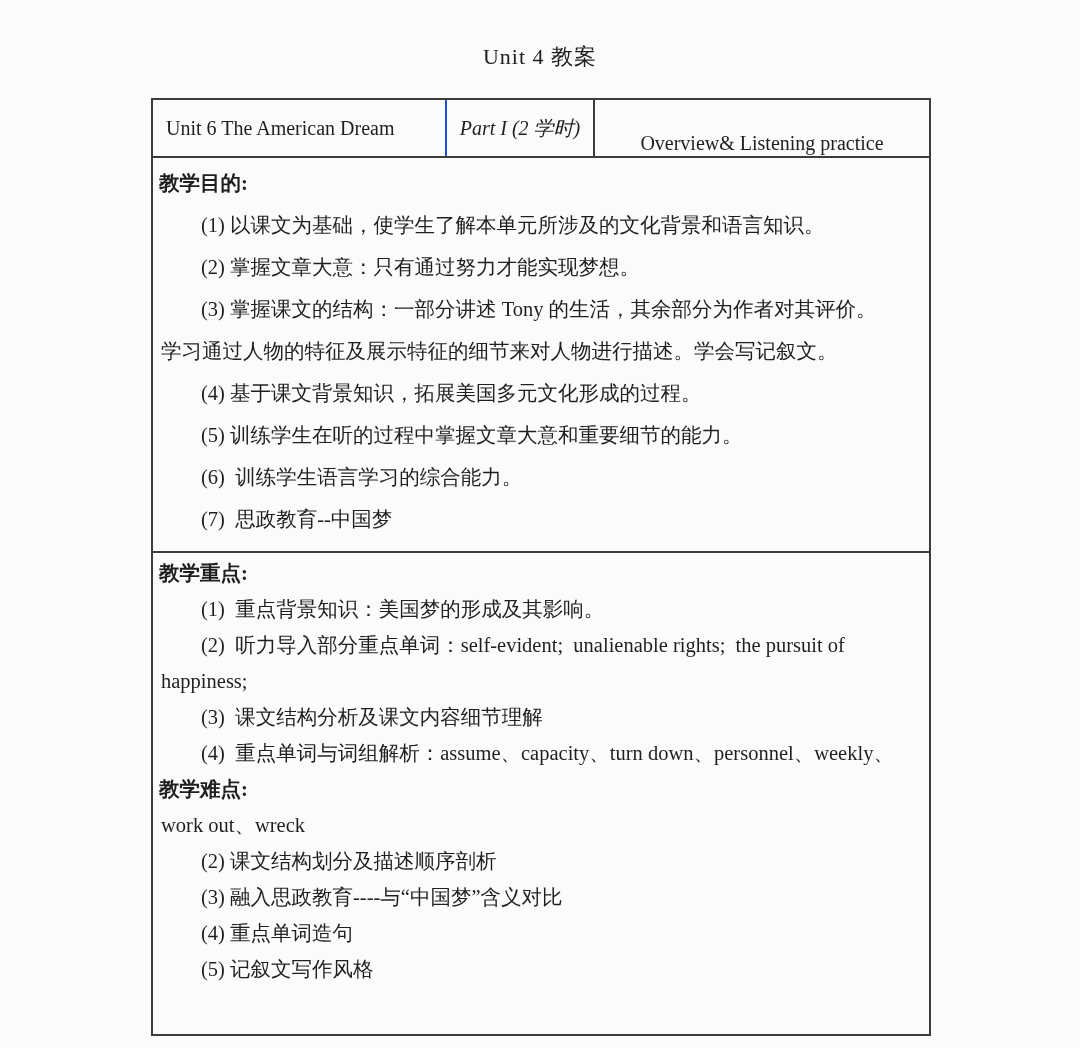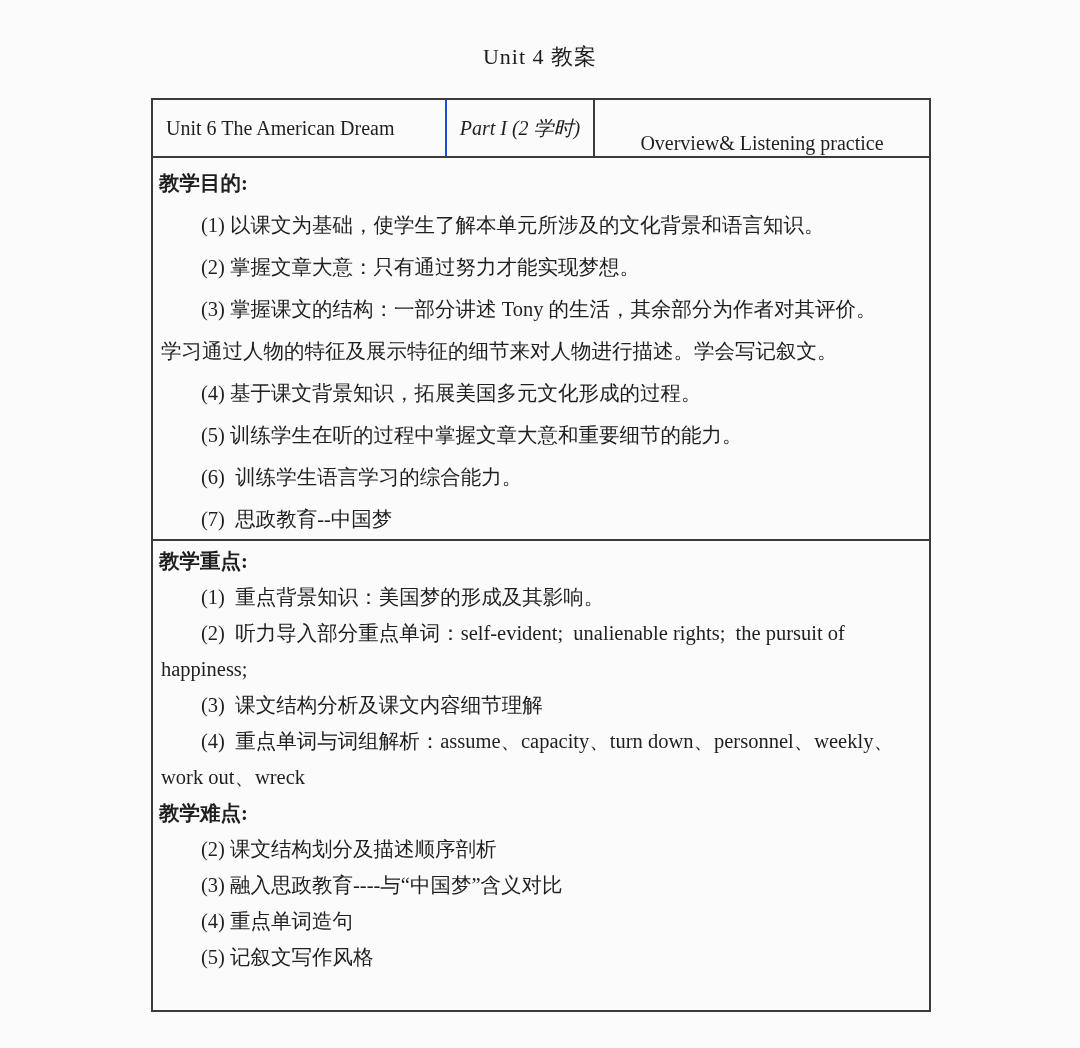--- a/index.html
+++ b/index.html
@@ -61,21 +61,21 @@
     border-right: 2px solid #3b3b3b;
     font-style: italic;
   }
   .hc3 {
     flex: 1;
     justify-content: center;
     margin-top: 30px;
   }
   .trow {
     box-sizing: content-box;
-    padding: 4px 6px 0 6px;
+    padding: 4px 6px 12px 6px;
     font-size: 20.5px;
     color: #1f1f1f;
     font-family: Liberation Serif, serif;
   }
   .row-objectives {
     height: 377px;
     line-height: 42px;
     border-bottom: 2px solid #3b3b3b;
   }
   .row-keypoints {
@@ -115,23 +115,23 @@
       <div class="line item">(7)  思政教育--中国梦</div>
     </div>
 
     <div class="trow row-keypoints">
       <div class="line sec-h">教学重点:</div>
       <div class="line item">(1)  重点背景知识：美国梦的形成及其影响。</div>
       <div class="line item">(2)  听力导入部分重点单词：self-evident;  unalienable rights;  the pursuit of</div>
       <div class="line cont">happiness;</div>
       <div class="line item">(3)  课文结构分析及课文内容细节理解</div>
       <div class="line item">(4)  重点单词与词组解析：assume、capacity、turn down、personnel、weekly、</div>
+      <div class="line sec-h">教学难点:</div>
+
       <div class="line cont">work out、wreck</div>
-
-      <div class="line sec-h">教学难点:</div>
       <div class="line item">(2) 课文结构划分及描述顺序剖析</div>
       <div class="line item">(3) 融入思政教育----与“中国梦”含义对比</div>
       <div class="line item">(4) 重点单词造句</div>
       <div class="line item">(5) 记叙文写作风格</div>
     </div>
 
   </div>
 </div>
 
 </body></html>

